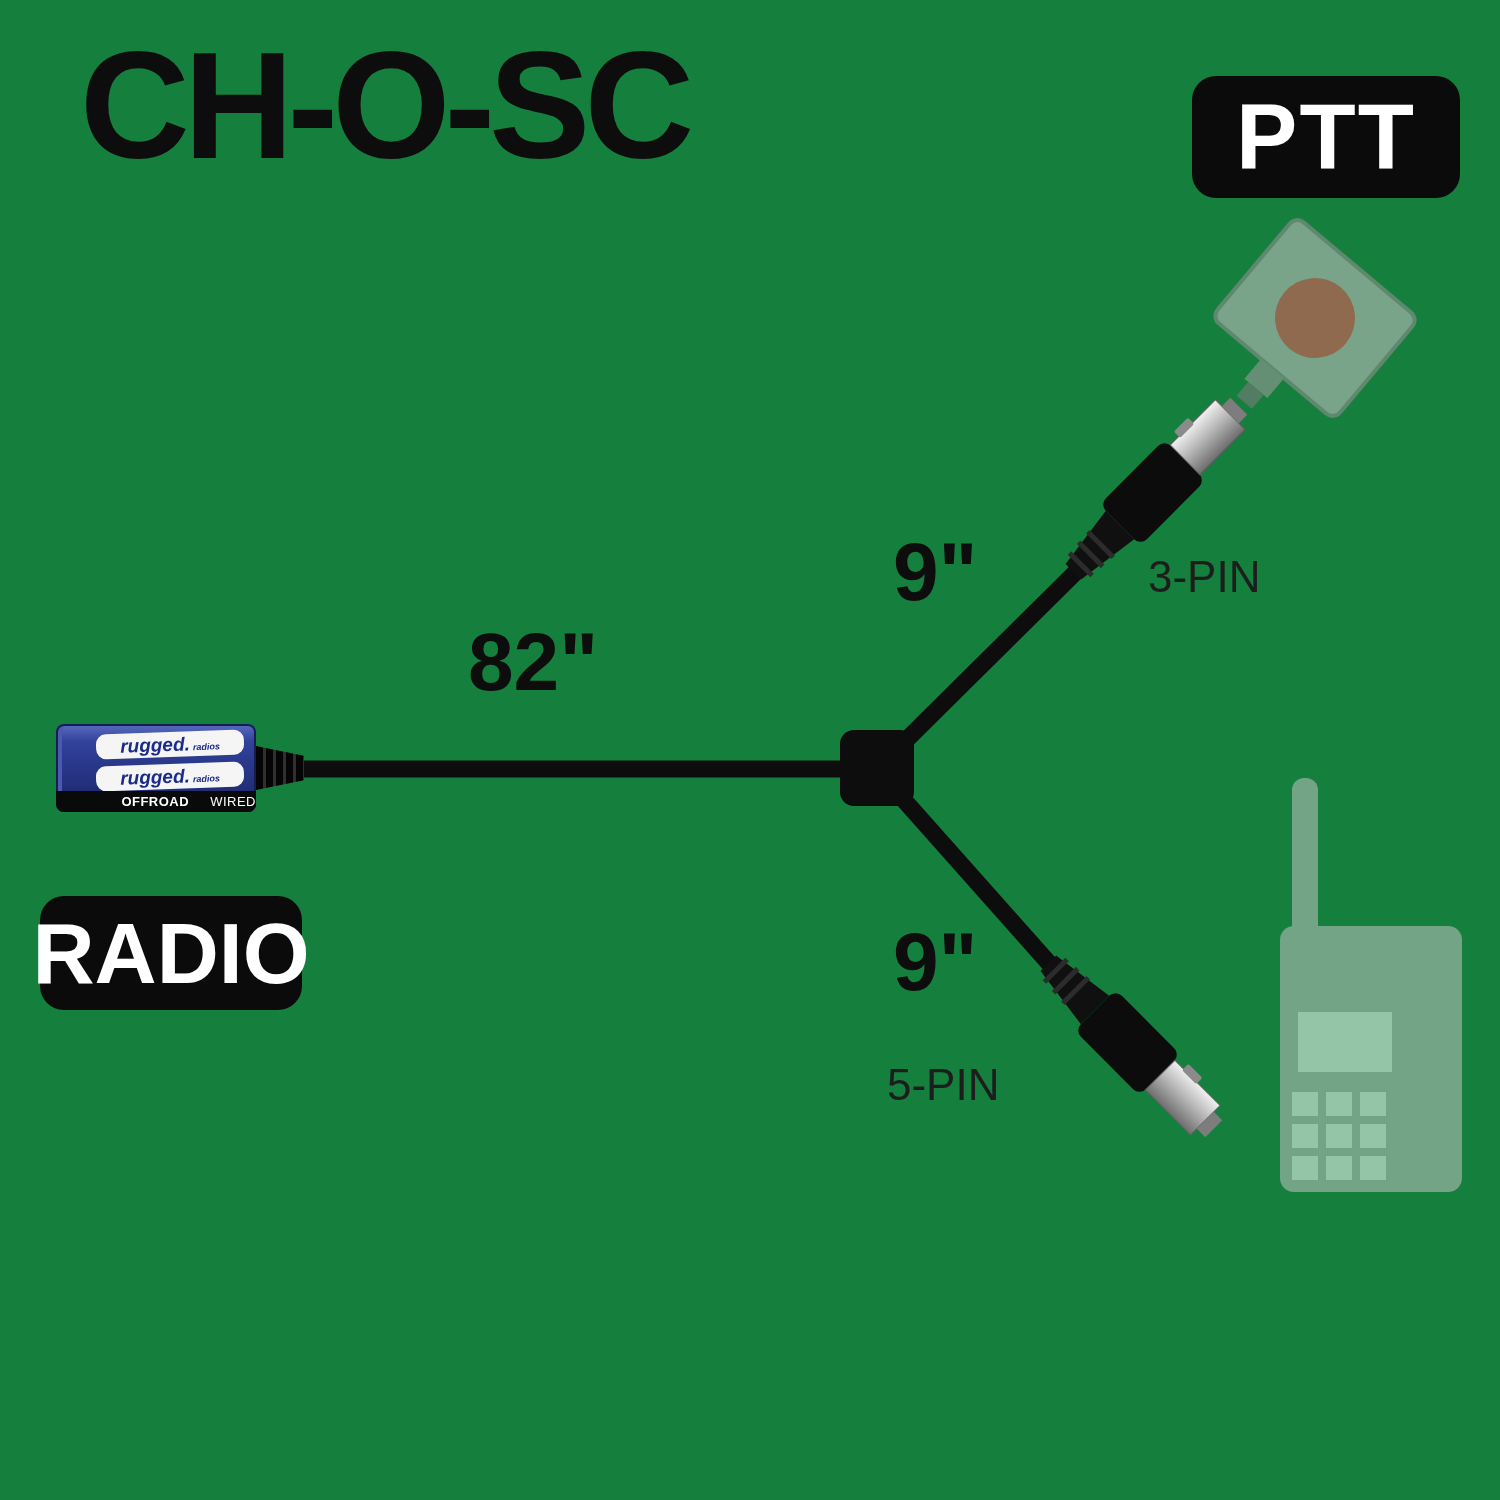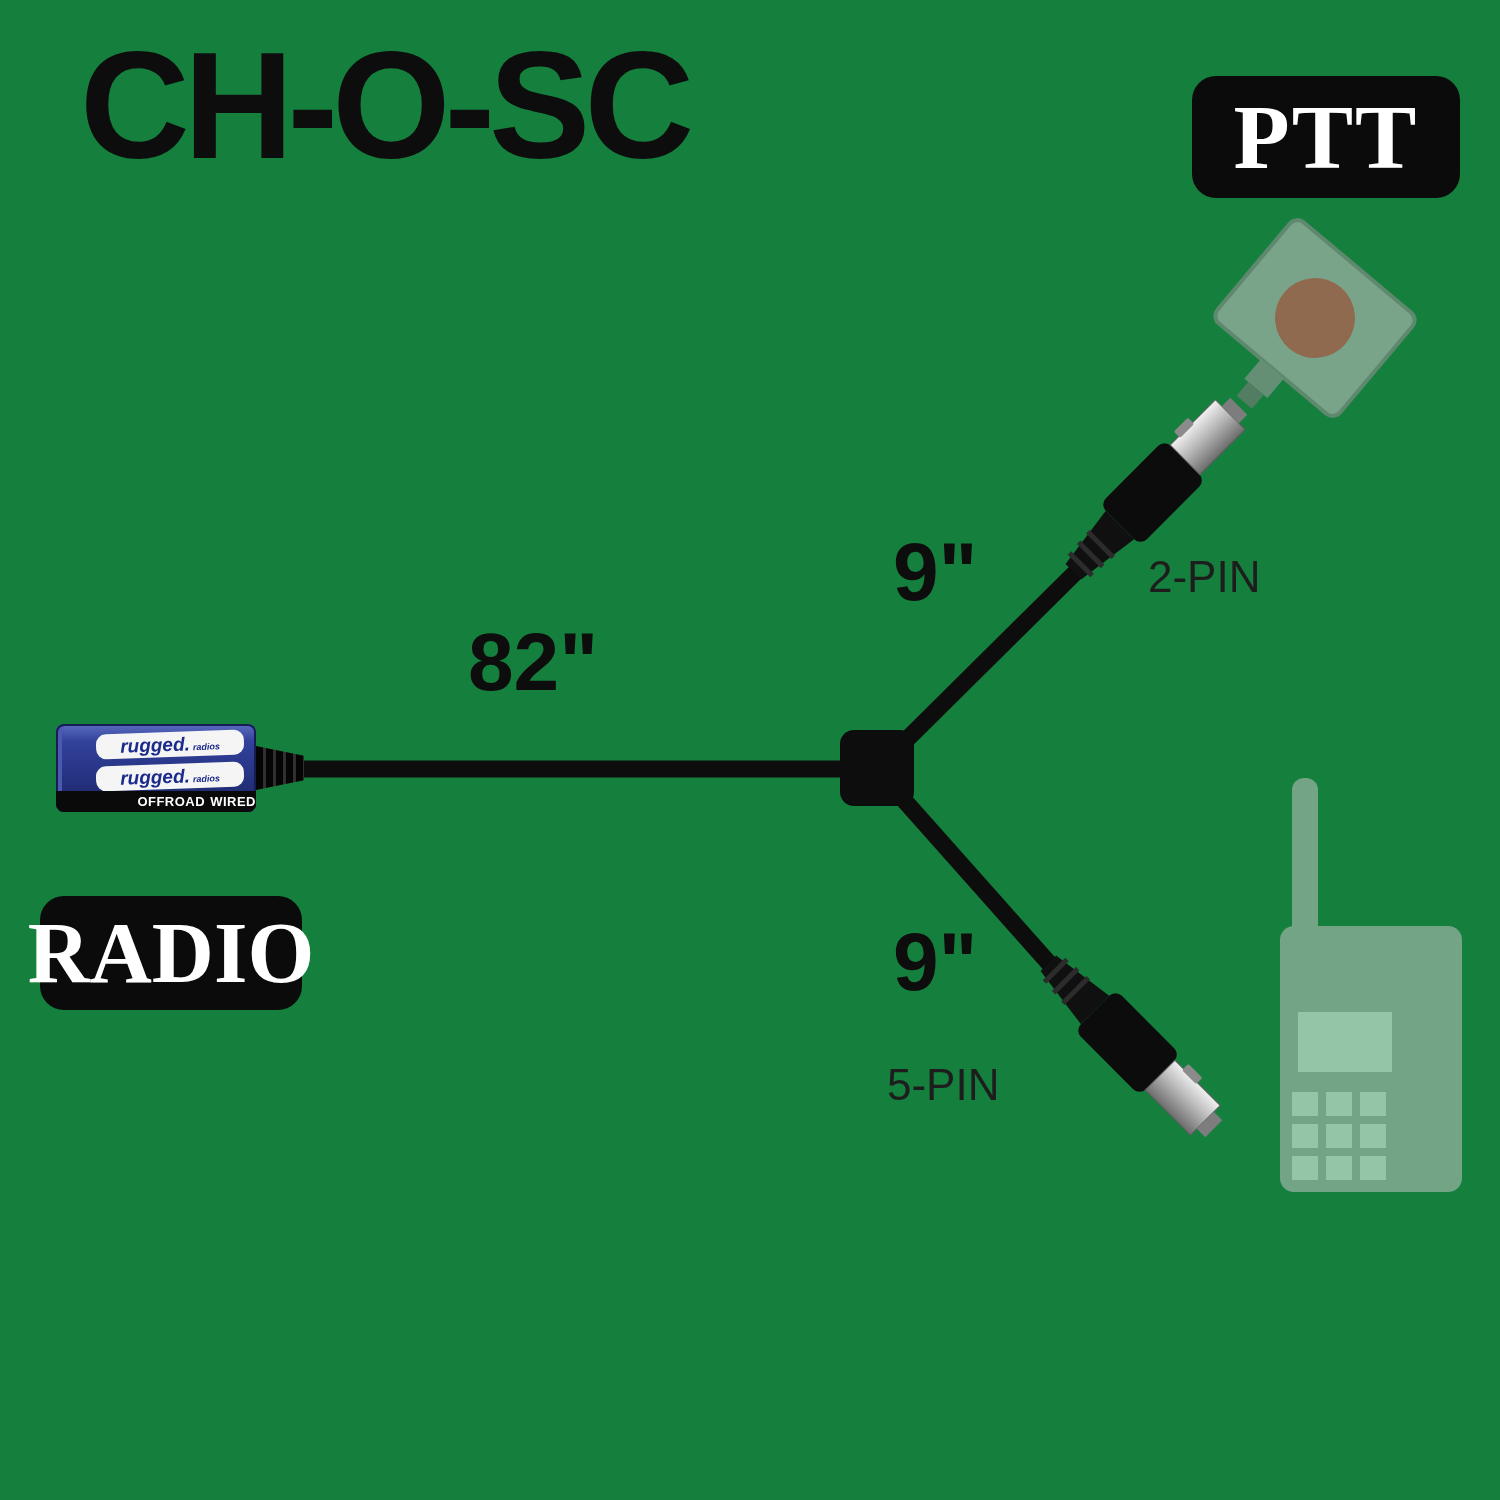--- a/index.html
+++ b/index.html
@@ -14,21 +14,21 @@
     background:#15803d; overflow:hidden;
   }
   .title {
     position:absolute; left:80px; top:18px;
     font-size:152px; font-weight:800; letter-spacing:-6px;
     color:#0d0d0d; white-space:nowrap;
   }
   .badge {
     position:absolute; background:#0b0b0b; color:#ffffff;
     font-weight:800; display:flex; align-items:center; justify-content:center;
-    border-radius:24px; white-space:nowrap;font-family:Liberation Serif, serif;
+    border-radius:24px; white-space:nowrap;
   }
   .badge-ptt   { left:1192px; top:76px;   width:268px; height:122px; font-size:92px; letter-spacing:2px; }
   .badge-plug  { left:40px;   top:896px;  width:262px; height:114px; font-size:86px; }
   .badge-radio { left:1184px; top:1202px; width:284px; height:108px; font-size:76px; letter-spacing:-1px; }
   .len-label {
     position:absolute; font-size:82px; font-weight:800; color:#0d0d0d; white-space:nowrap;
   }
   .len-82      { left:468px; top:615px; }
   .len-9-upper { left:893px; top:525px; }
   .len-9-lower { left:893px; top:915px; }
@@ -58,21 +58,21 @@
   .plug-stripe .sub { font-size:9px; font-weight:700; margin-left:3px; margin-top:7px; }
   .stripe1 { top:8px; }
   .stripe2 { top:40px; }
   .plug-band {
     position:absolute; left:0; bottom:0; width:100%; height:21px;
     background:#0a0a0a; color:#ffffff; font-size:13px;
     display:flex; align-items:center; justify-content:flex-end;
     letter-spacing:0.5px;
   }
   .plug-band .b { font-weight:800; }
-  .plug-band .n { font-weight:700; margin-left:5px; }
+  .plug-band .n { font-weight:400; margin-left:21px; }
   .plug-neck {
     position:absolute; left:256px; top:746px; width:48px; height:44px;
     background:repeating-linear-gradient(90deg,#050505 0 7px,#303030 7px 10px);
     clip-path:polygon(0 0,100% 22%,100% 78%,0 100%);
   }
 </style>
 </head>
 <body>
 
 <div class="canvas">
@@ -150,19 +150,19 @@
     <div class="plug-band">
       <span class="b">OFFROAD</span>
       <span class="n">WIRED</span>
     </div>
   </div>
   <div class="plug-neck"></div>
 
   <div class="len-label len-82">82"</div>
   <div class="len-label len-9-upper">9"</div>
   <div class="len-label len-9-lower">9"</div>
-  <div class="pin-label pin-3">2-PIN</div>
+  <div class="pin-label pin-3">3-PIN</div>
   <div class="pin-label pin-5">5-PIN</div>
 
   <div class="badge badge-ptt">PTT</div>
   <div class="badge badge-plug">RADIO</div>
 
 </div>
 
 </body></html>

